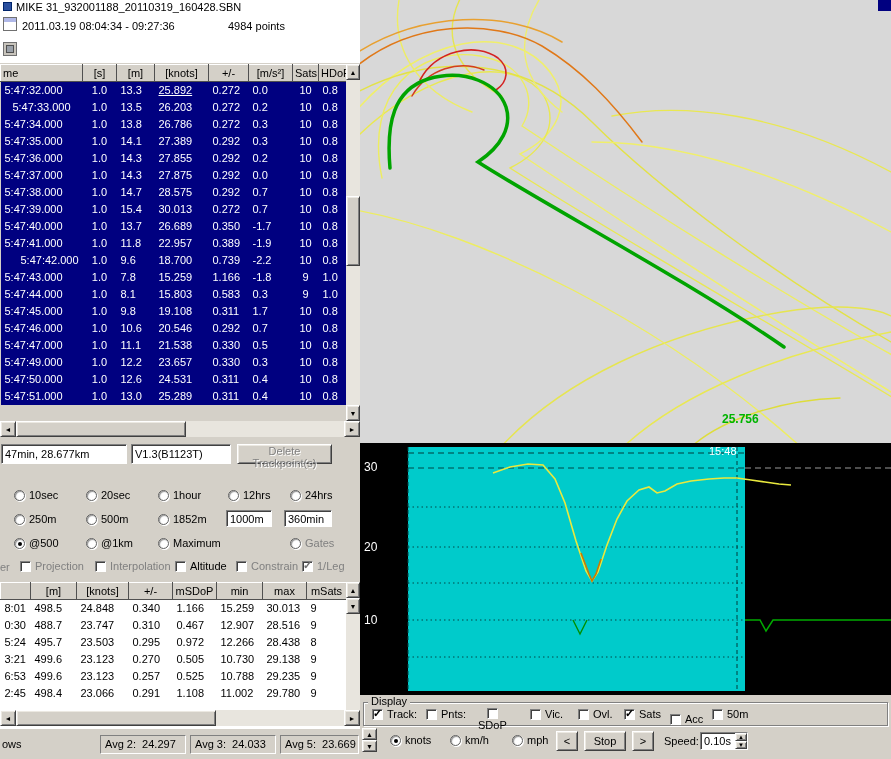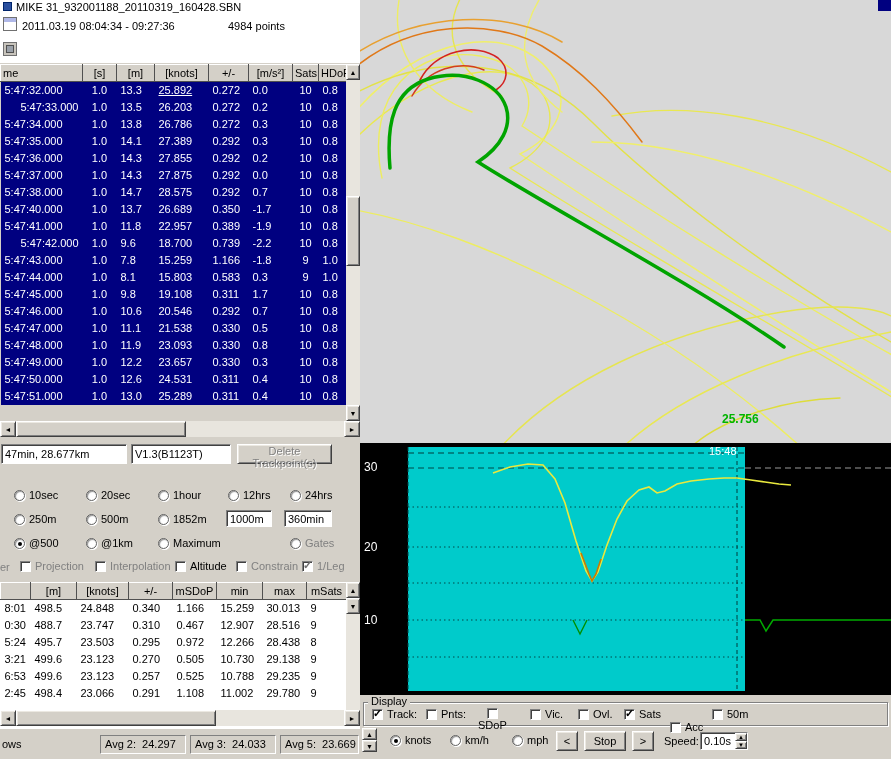--- a/index.html
+++ b/index.html
@@ -92,21 +92,21 @@
             <td style="text-align: left;">5:47:32.000</td>
             <td style="text-align: center;">1.0</td>
             <td style="text-align: left;">13.3</td>
             <td style="text-align: left; text-decoration: underline;">25.892</td>
             <td style="text-align: left;">0.272</td>
             <td style="text-align: left;">0.0</td>
             <td style="text-align: center;">10</td>
             <td style="text-align: left;">0.8</td>
           </tr>
           <tr>
-            <td style="text-align: right;">5:47:33.000</td>
+            <td style="text-align: center;">5:47:33.000</td>
             <td style="text-align: center;">1.0</td>
             <td style="text-align: left;">13.5</td>
             <td style="text-align: left;">26.203</td>
             <td style="text-align: left;">0.272</td>
             <td style="text-align: left;">0.2</td>
             <td style="text-align: center;">10</td>
             <td style="text-align: left;">0.8</td>
           </tr>
           <tr>
             <td style="text-align: left;">5:47:34.000</td>
@@ -147,20 +147,30 @@
             <td style="text-align: left;">0.0</td>
             <td style="text-align: center;">10</td>
             <td style="text-align: left;">0.8</td>
           </tr>
           <tr>
             <td style="text-align: left;">5:47:38.000</td>
             <td style="text-align: center;">1.0</td>
             <td style="text-align: left;">14.7</td>
             <td style="text-align: left;">28.575</td>
             <td style="text-align: left;">0.292</td>
+            <td style="text-align: left;">0.7</td>
+            <td style="text-align: center;">10</td>
+            <td style="text-align: left;">0.8</td>
+          </tr>
+          <tr>
+            <td style="text-align: left;">5:47:39.000</td>
+            <td style="text-align: center;">1.0</td>
+            <td style="text-align: left;">15.4</td>
+            <td style="text-align: left;">30.013</td>
+            <td style="text-align: left;">0.272</td>
             <td style="text-align: left;">0.7</td>
             <td style="text-align: center;">10</td>
             <td style="text-align: left;">0.8</td>
           </tr>
           <tr>
             <td style="text-align: left;">5:47:40.000</td>
             <td style="text-align: center;">1.0</td>
             <td style="text-align: left;">13.7</td>
             <td style="text-align: left;">26.689</td>
             <td style="text-align: left;">0.350</td>
@@ -228,30 +238,20 @@
             <td style="text-align: center;">10</td>
             <td style="text-align: left;">0.8</td>
           </tr>
           <tr>
             <td style="text-align: left;">5:47:47.000</td>
             <td style="text-align: center;">1.0</td>
             <td style="text-align: left;">11.1</td>
             <td style="text-align: left;">21.538</td>
             <td style="text-align: left;">0.330</td>
             <td style="text-align: left;">0.5</td>
-            <td style="text-align: center;">10</td>
-            <td style="text-align: left;">0.8</td>
-          </tr>
-          <tr>
-            <td style="text-align: left;">5:47:48.000</td>
-            <td style="text-align: center;">1.0</td>
-            <td style="text-align: left;">11.9</td>
-            <td style="text-align: left;">23.093</td>
-            <td style="text-align: left;">0.330</td>
-            <td style="text-align: left;">0.8</td>
             <td style="text-align: center;">10</td>
             <td style="text-align: left;">0.8</td>
           </tr>
           <tr>
             <td style="text-align: left;">5:47:49.000</td>
             <td style="text-align: center;">1.0</td>
             <td style="text-align: left;">12.2</td>
             <td style="text-align: left;">23.657</td>
             <td style="text-align: left;">0.330</td>
             <td style="text-align: left;">0.3</td>
@@ -570,21 +570,21 @@
         <span>Vic.</span>
       </label>
     <label class="opt" style="left:218px;top:13px;">
         <span class="cb"></span>
         <span>Ovl.</span>
       </label>
     <label class="opt" style="left:264px;top:13px;">
         <span class="cb on"></span>
         <span>Sats</span>
       </label>
-    <label class="opt" style="left:310px;top:26px;">
+    <label class="opt" style="left:310px;top:18px;">
         <span class="cb"></span>
         <span>Acc</span>
       </label>
     <label class="opt" style="left:352px;top:13px;">
         <span class="cb"></span>
         <span>50m</span>
       </label>
 
     <div class="abs btn3d arrow" style="left:2px;top:33px;width:15px;height:12px;">
         <span>▲</span>

